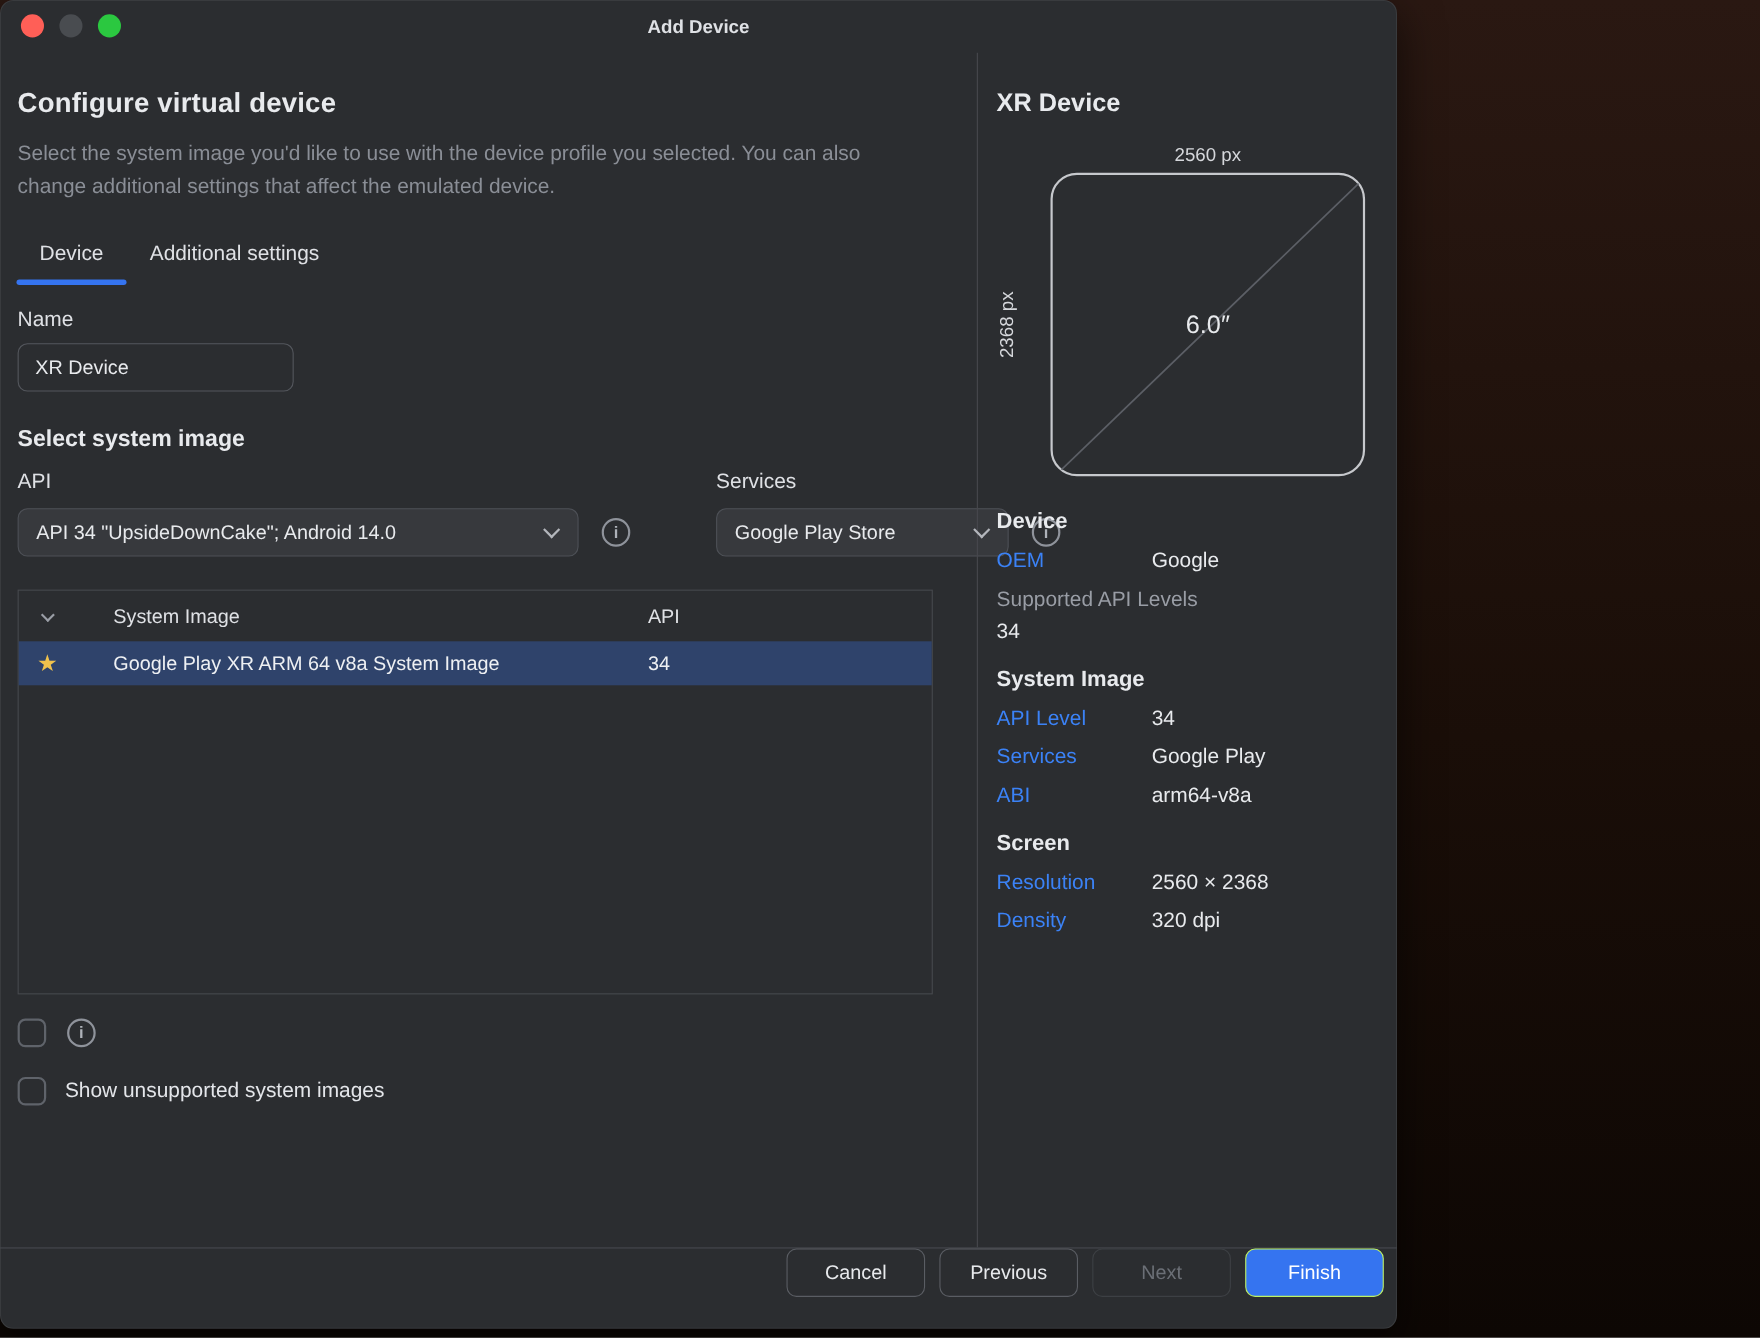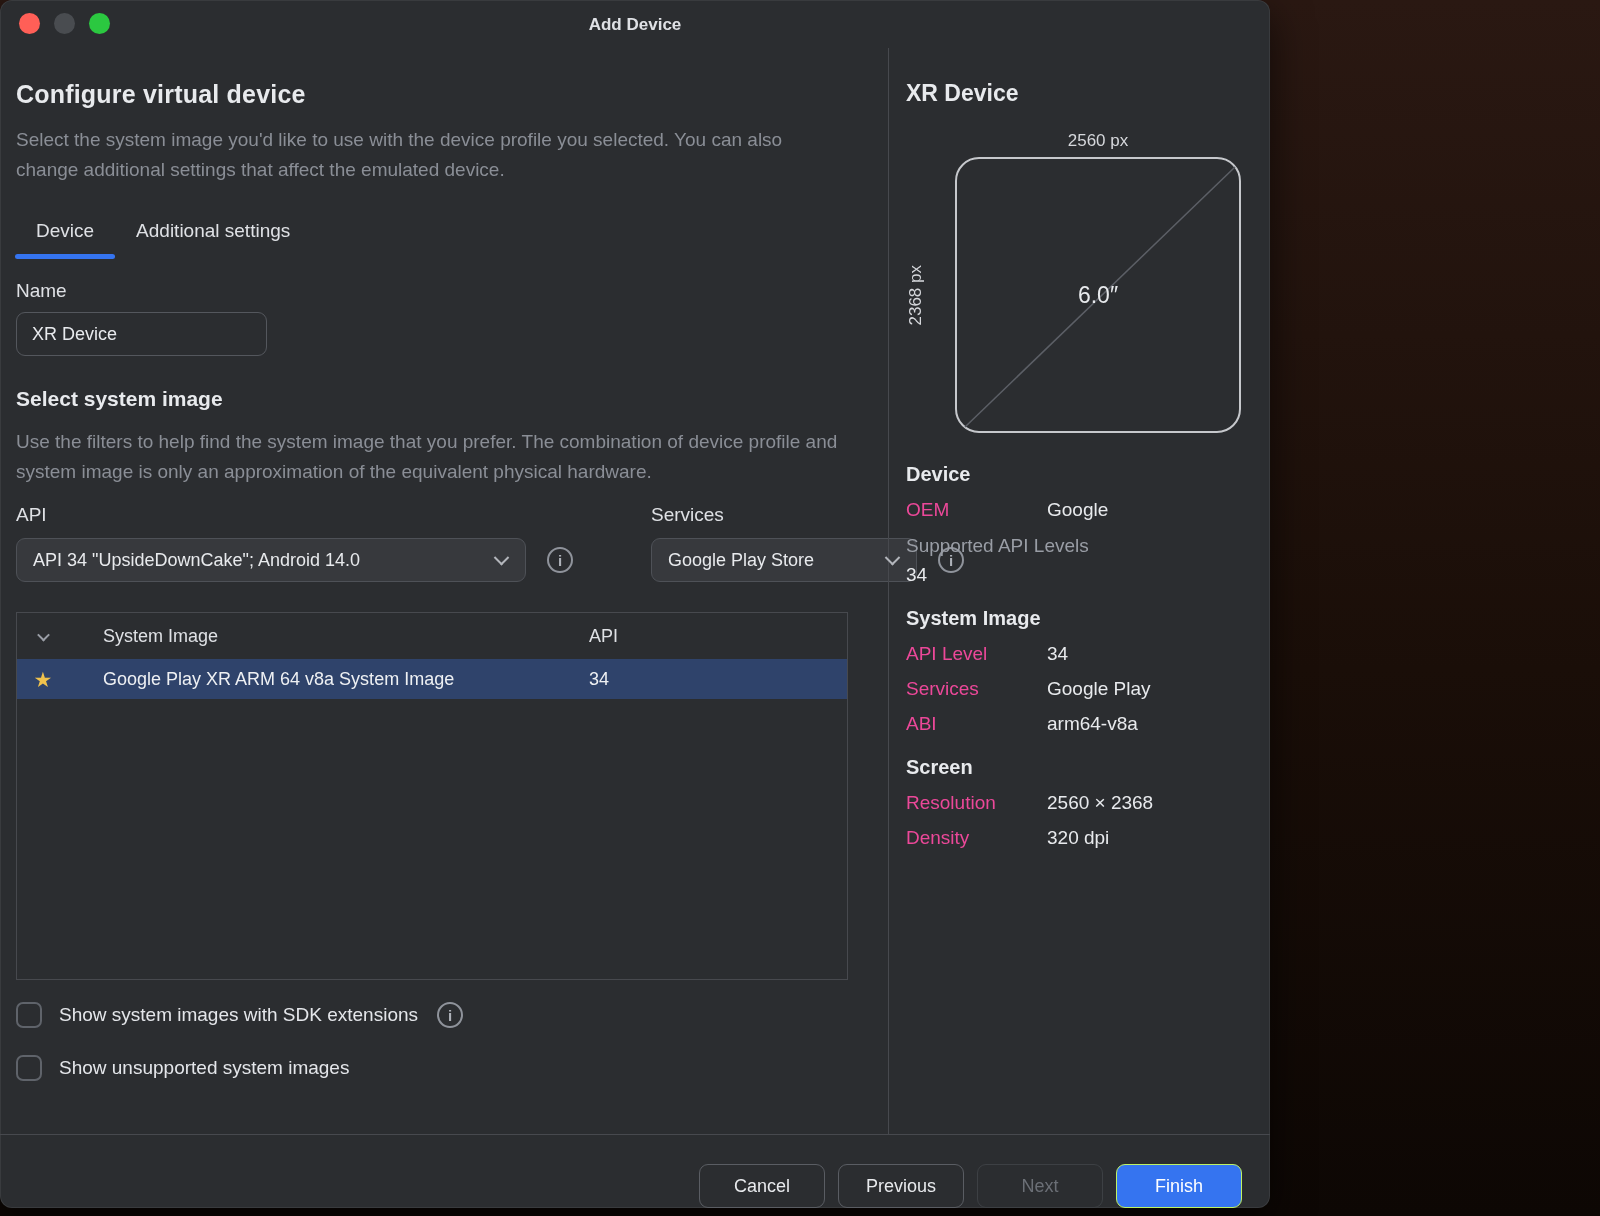--- a/index.html
+++ b/index.html
@@ -96,30 +96,30 @@
   .screen-rect {
     width:286px; height:276px; border:2px solid #c6c8cc; border-radius:24px;
     position:relative; margin-left:7px;padding-left:39px;
   }
   .screen-rect svg { position:absolute; inset:0; }
   .diag-label { position:absolute; inset:0; display:flex; align-items:center; justify-content:center; font-size:23px; color:#e8eaed; }
   .sb-section-title { font-size:20px; font-weight:bold; color:#e8eaed; }
   .mt-device { margin-top:30px; }
   .mt-section { margin-top:21px; }
   .kv { display:flex; margin-top:13px; font-size:19px; }
-  .kv .k { width:141px; color:#ec4899; flex:0 0 auto; }
+  .kv .k { width:141px; color:#3b82f6; flex:0 0 auto; }
   .kv .v { color:#e8eaed; }
   .k-full { margin-top:14px; font-size:19px; color:#999da5; }
   .v-full { margin-top:7px; font-size:19px; color:#e8eaed; }
   
   .footer {
     position:absolute; left:0; right:0; bottom:0; height:74px;
     border-top:1px solid #47494e;
-    display:flex; align-items:flex-end; justify-content:flex-end;
-    gap:13px; padding-right:28px;
+    display:flex; align-items:flex-start; justify-content:flex-end;
+    gap:13px; padding-right:12px;
   }
   .btn {
     height:44px; min-width:126px; padding:0 27px; border-radius:9px;
     font-size:18px; display:flex; align-items:center; justify-content:center;
     font-family:"Liberation Sans", sans-serif; cursor:default;
   }
   .btn.secondary { border:1px solid #5a5d63; color:#e8eaed; background:transparent; }
   .btn.disabled  { border:1px solid #3d4044; color:#6b6f76; background:transparent; }
   .btn.primary   { background:#3574f0; border:1px solid #bef264; color:#ffffff; }
 </style>
@@ -150,21 +150,20 @@
         </div>
         <div class="tab">
           <span>Additional settings</span>
         </div>
       </div>
 
       <div class="field-label">Name</div>
       <input class="text-input" type="text" value="XR Device" style="">
 
       <div class="h2">Select system image</div>
-      <div class="desc">Use the filters to help find the system image that you prefer. The combination of device profile and system image is only an approximation of the equivalent physical hardware.</div>
 
       <div class="filters">
         <div class="filter-group">
           <div class="filter-label">API</div>
           <div class="filter-row">
             <div class="dropdown dd-api">
               <span>API 34 "UpsideDownCake"; Android 14.0</span>
               <span class="chevron"></span>
             </div>
             <div class="info-icon">
@@ -198,21 +197,20 @@
           <div class="t-iconcell">
             <span class="star">★</span>
           </div>
           <div class="t-namecell">Google Play XR ARM 64 v8a System Image</div>
           <div class="t-apicell">34</div>
         </div>
       </div>
 
       <div class="checkbox-row">
         <div class="checkbox"></div>
-        <div class="cb-label">Show system images with SDK extensions</div>
         <div class="info-icon">
           <span>i</span>
         </div>
       </div>
       <div class="checkbox-row">
         <div class="checkbox"></div>
         <div class="cb-label">Show unsupported system images</div>
       </div>
 
     </div>

